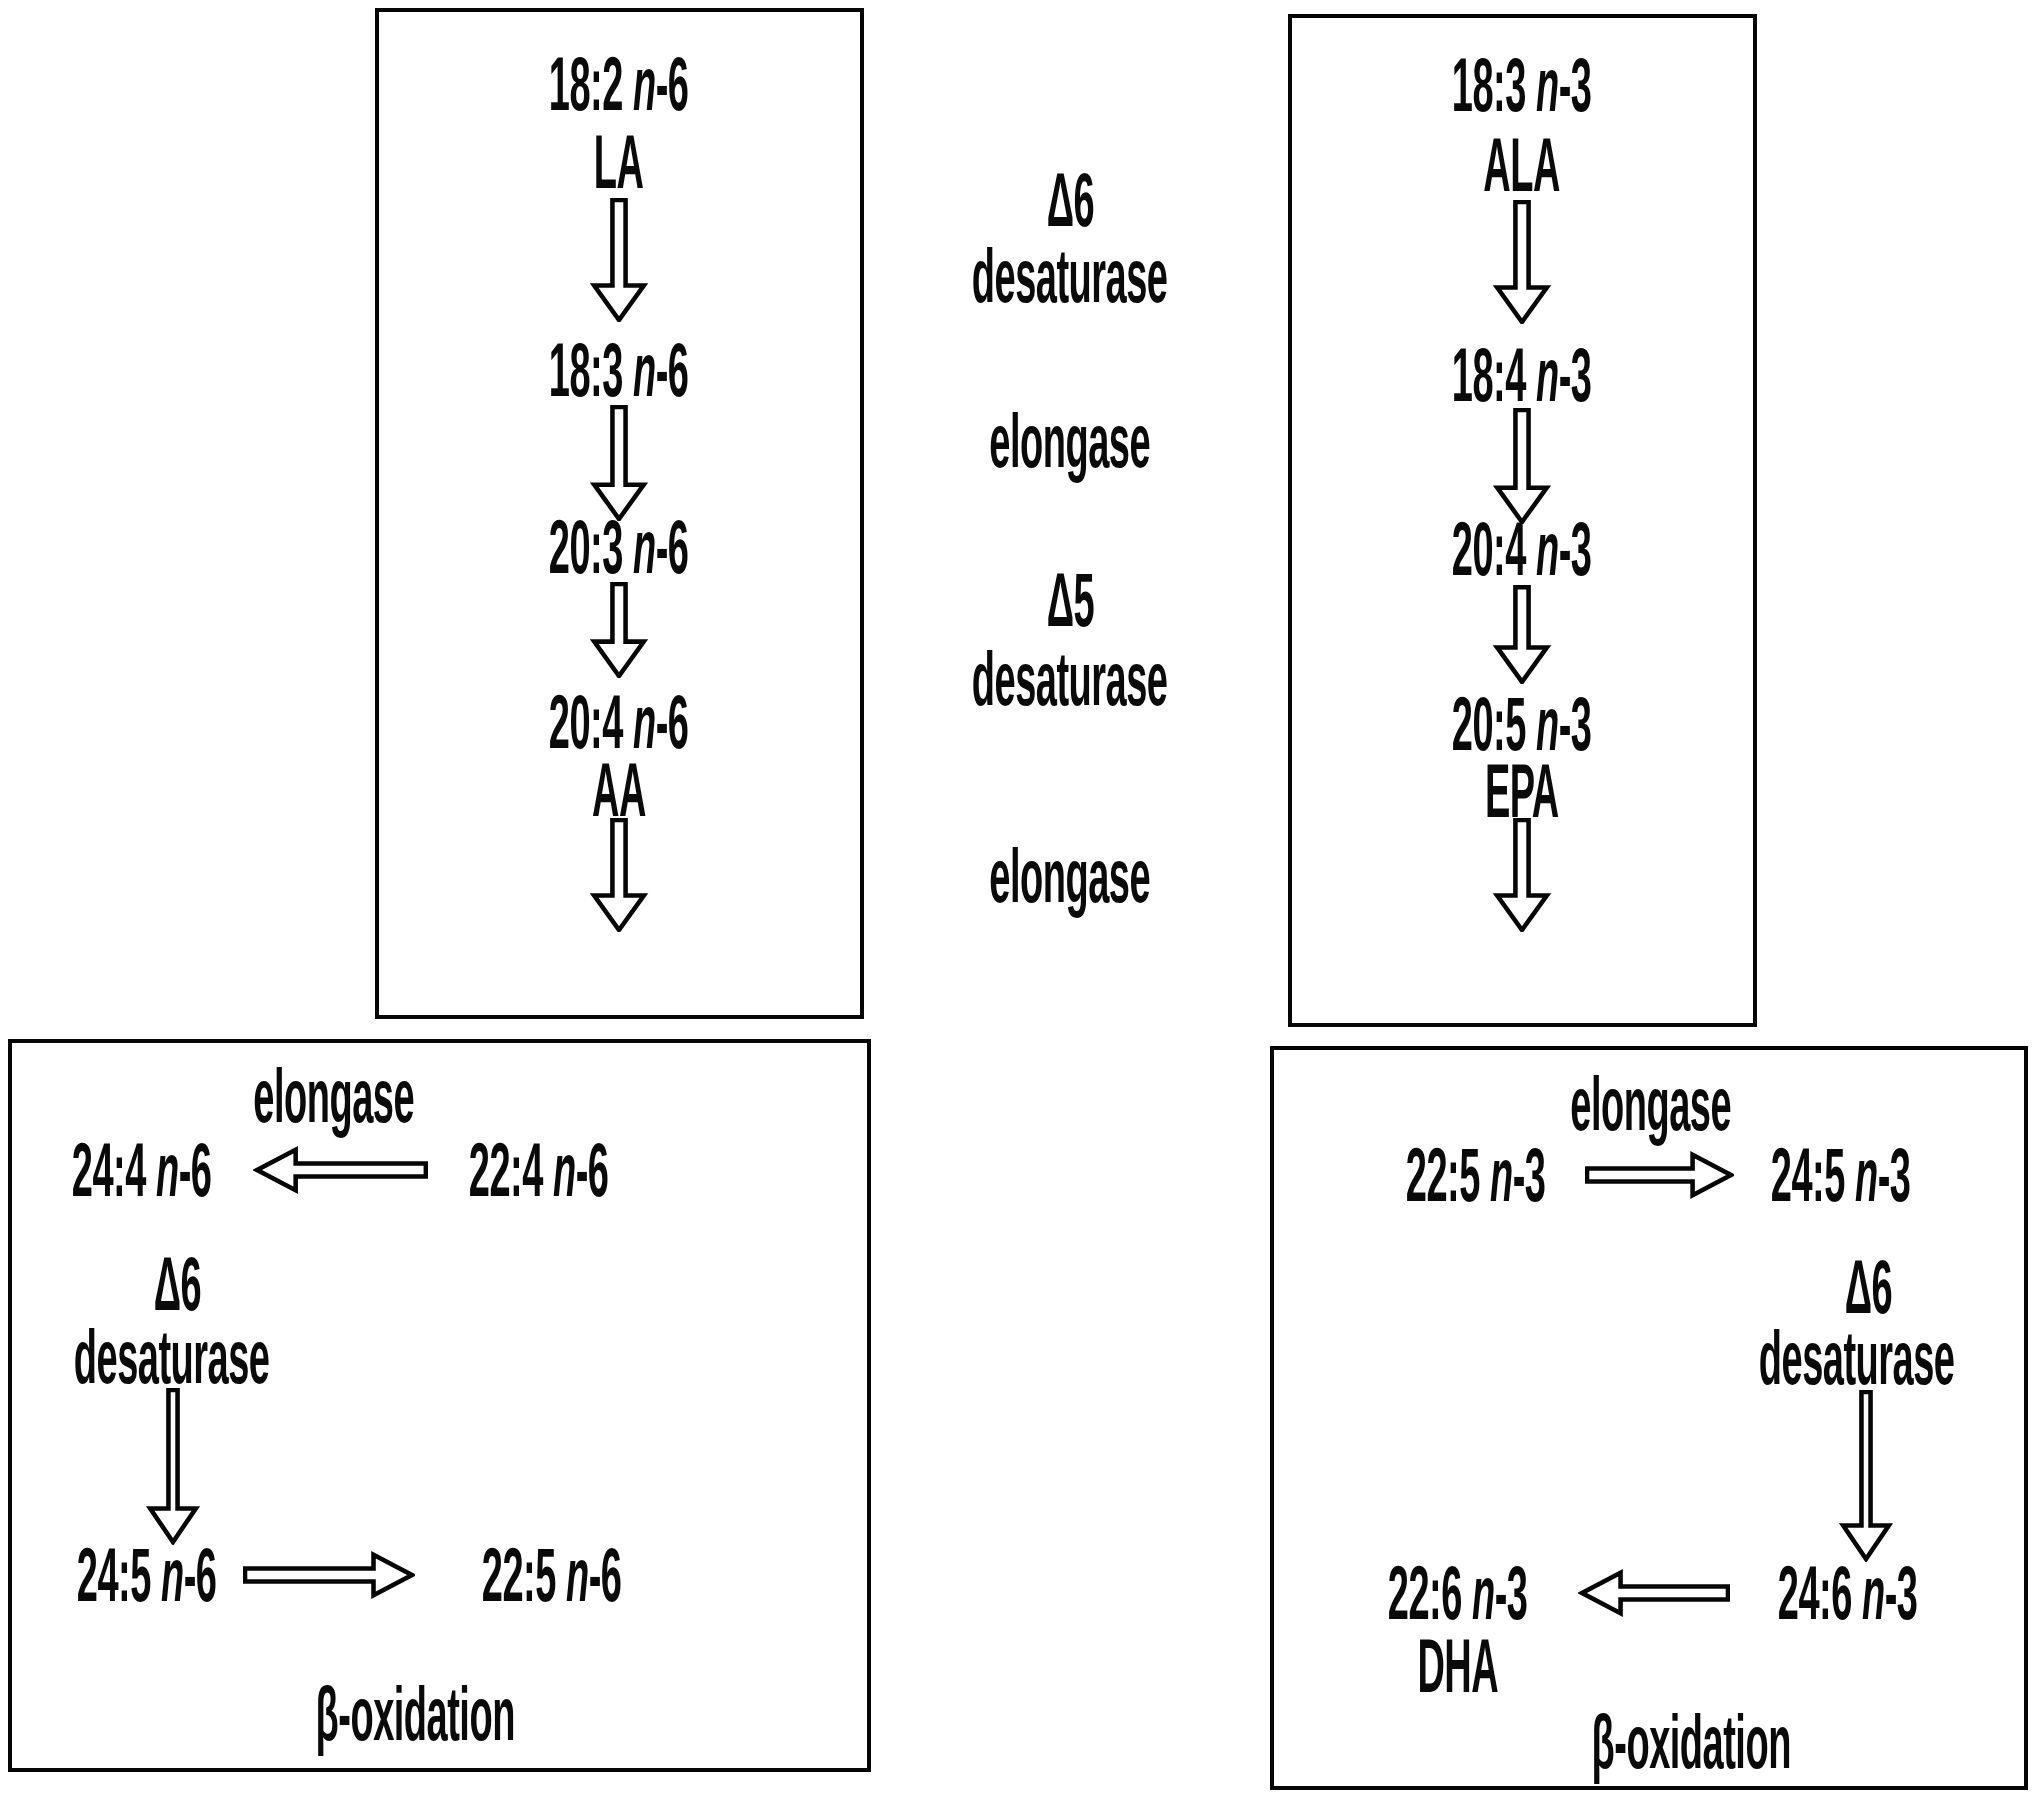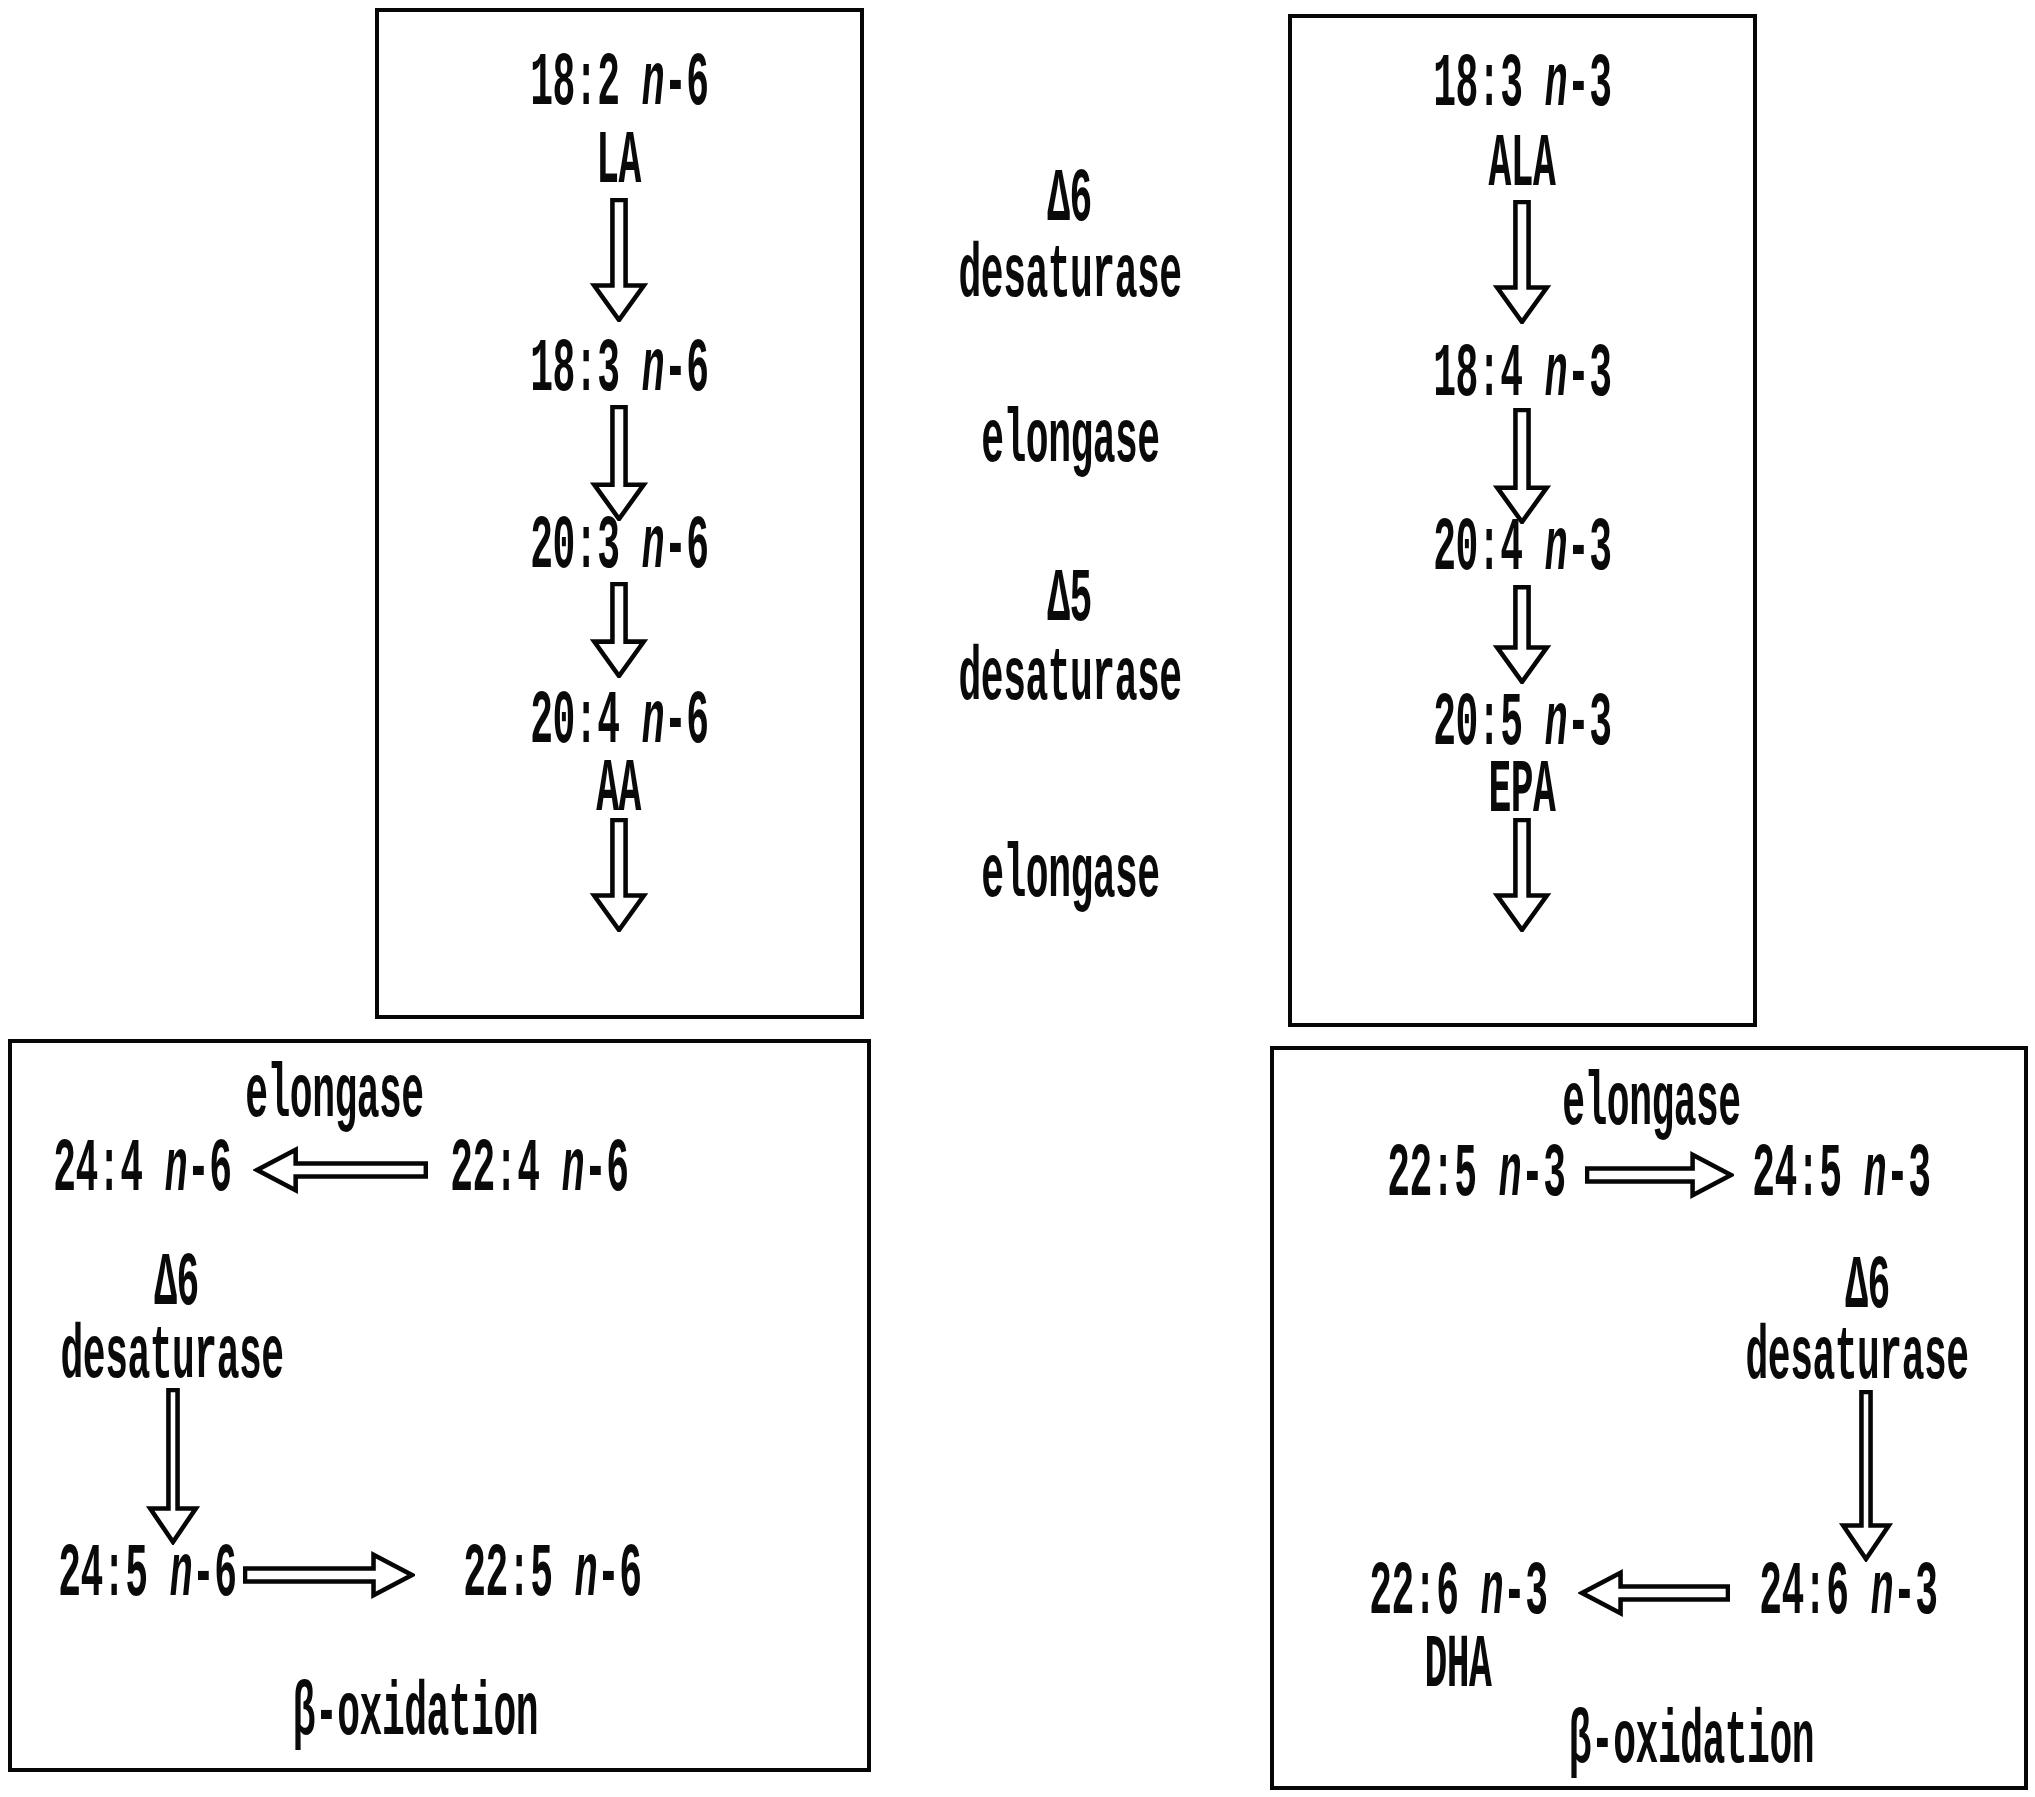--- a/index.html
+++ b/index.html
@@ -1,21 +1,21 @@
 <!DOCTYPE html>
 <html style="font-size:8px"><head>
 <meta charset="utf-8">
 <title>PUFA biosynthesis pathway diagram</title>
 <style>
   html, body { margin:0; padding:0; background:#ffffff; }
   #canvas {
     position:relative;
     width:2035px; height:1797px;
     background:#ffffff;
-    font-family:Liberation Mono, monospace;
+    font-family:Liberation Sans, sans-serif;
     overflow:hidden;
   }
   .bx { position:absolute; border:4.6px solid #060606; background:#ffffff; box-sizing:border-box; }
   
   .c { position:absolute; width:0; height:0; display:flex; align-items:center; justify-content:center; }
   .t {
     font-weight:700; font-size:76px; line-height:1;
     color:#0a0a0a; white-space:nowrap;
     transform:scaleX(0.5); transform-origin:50% 50%;
     letter-spacing:-1px;

